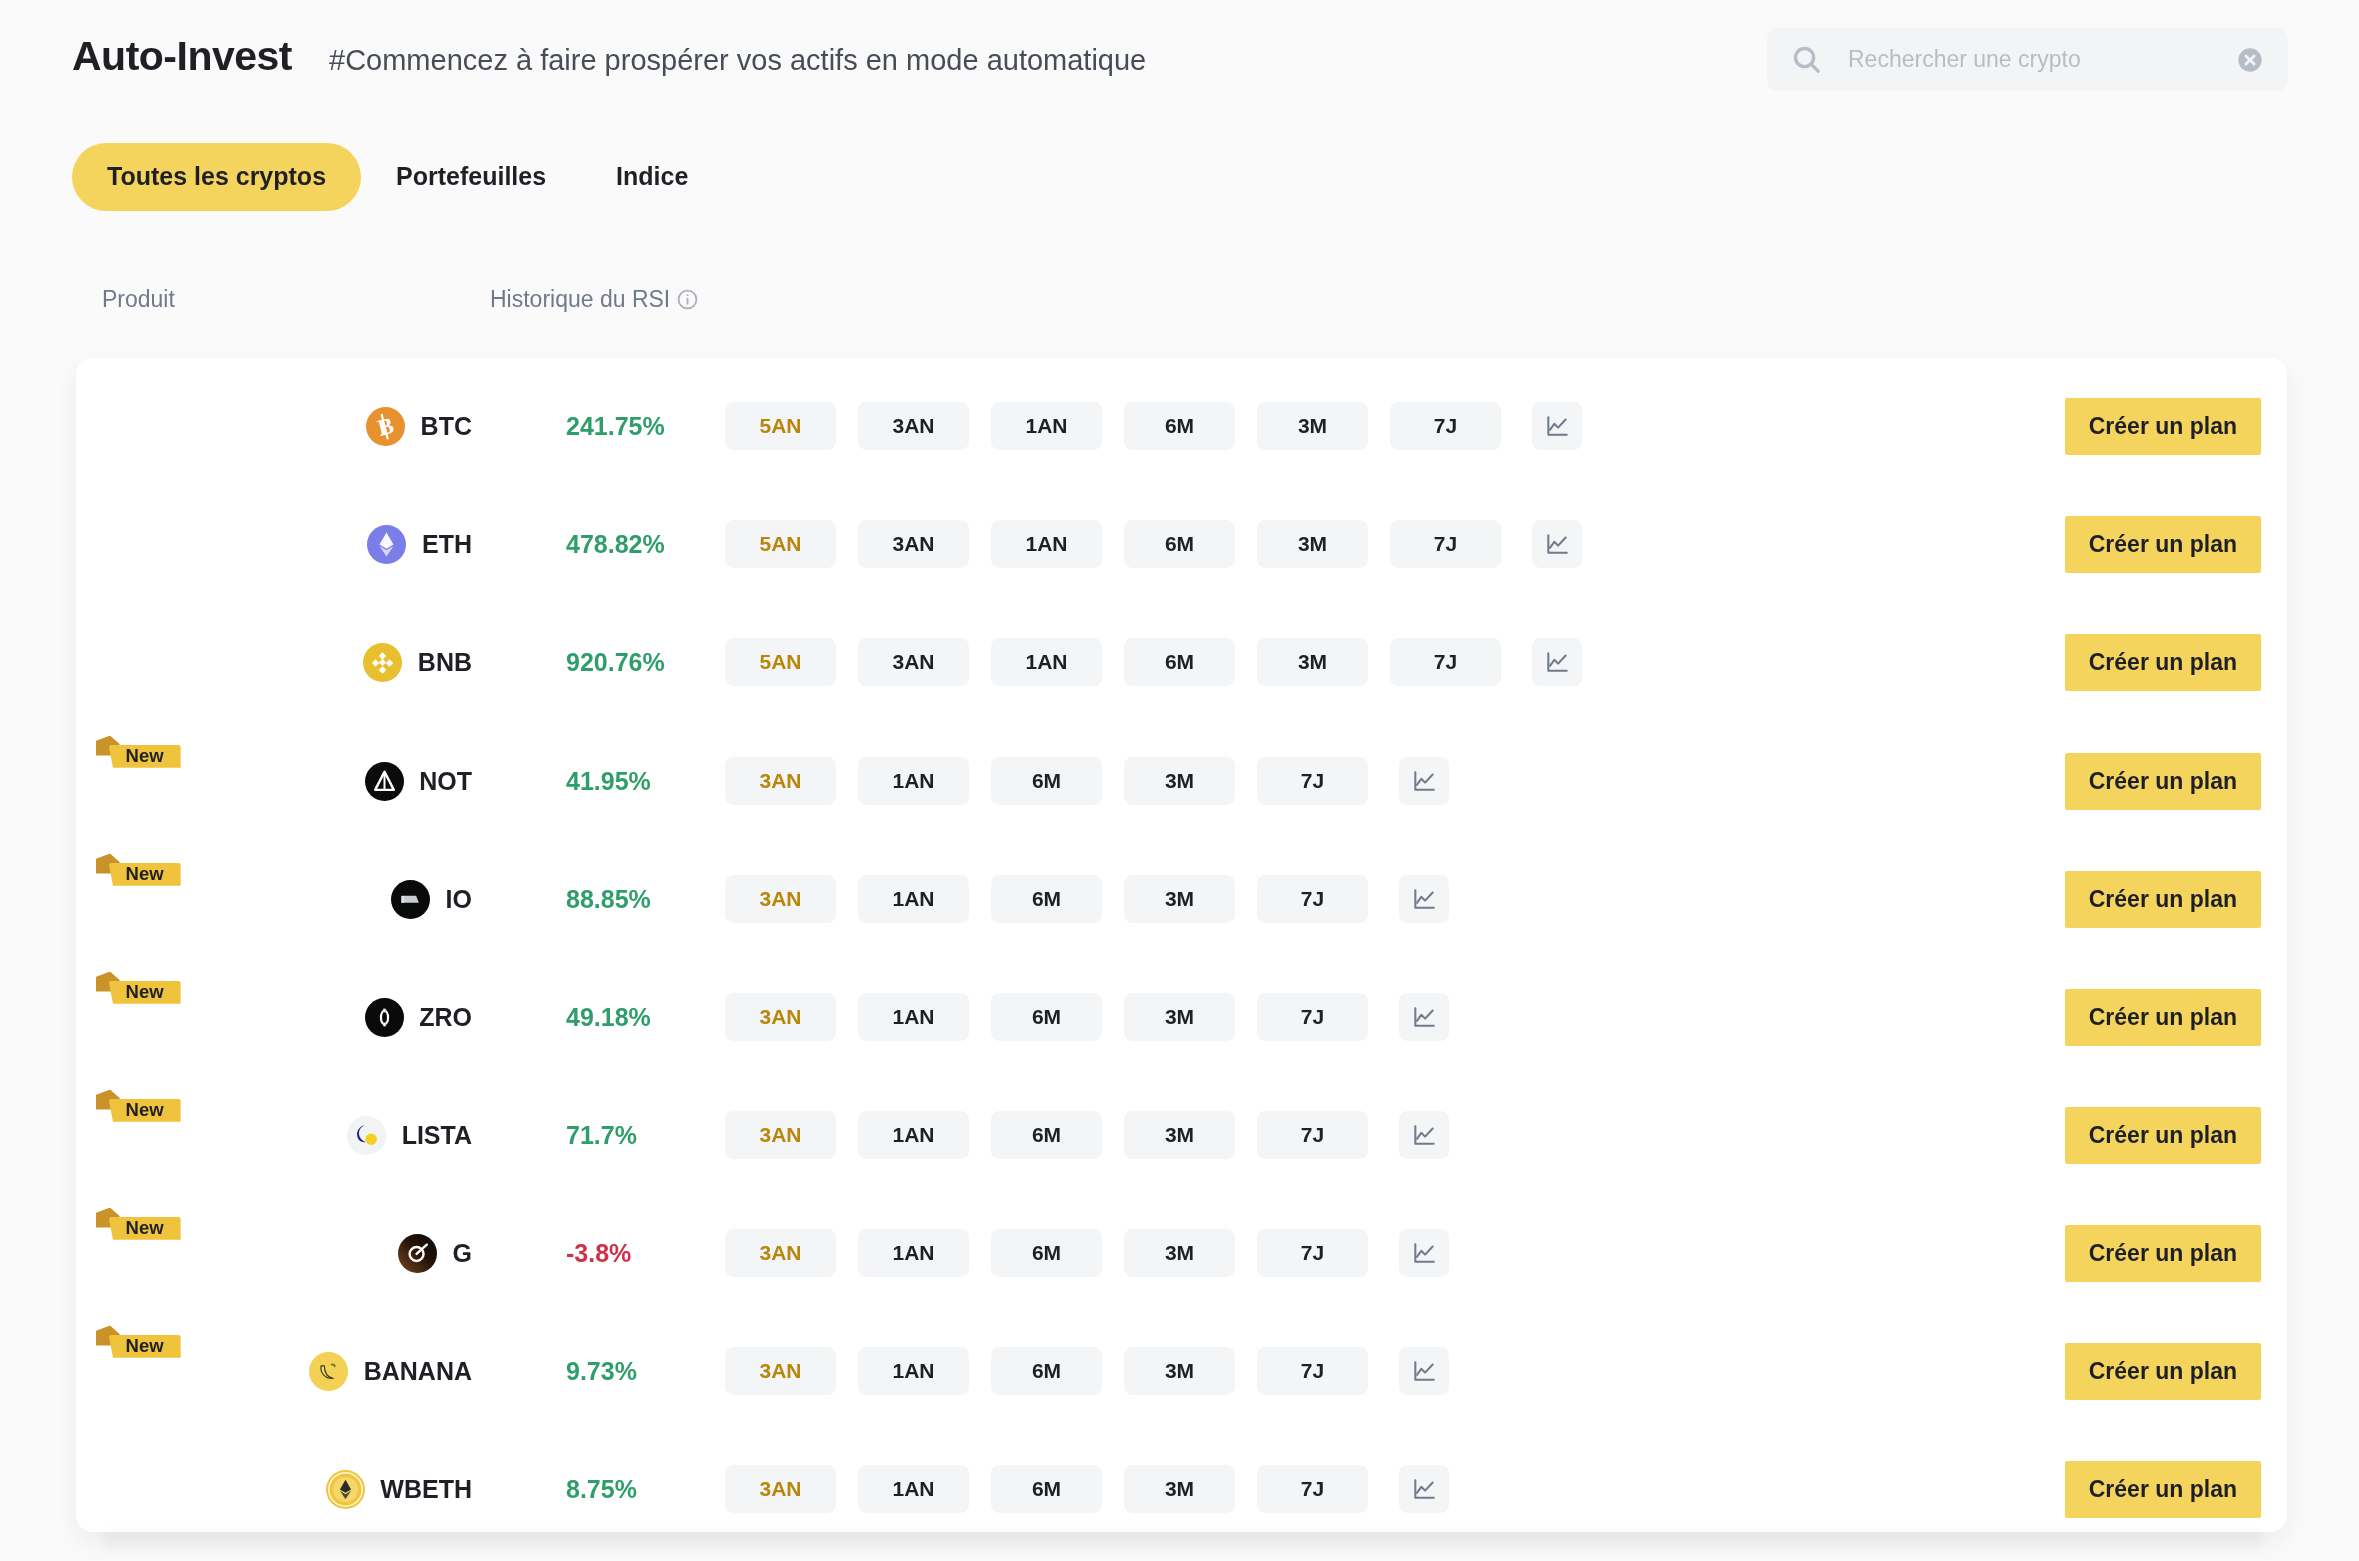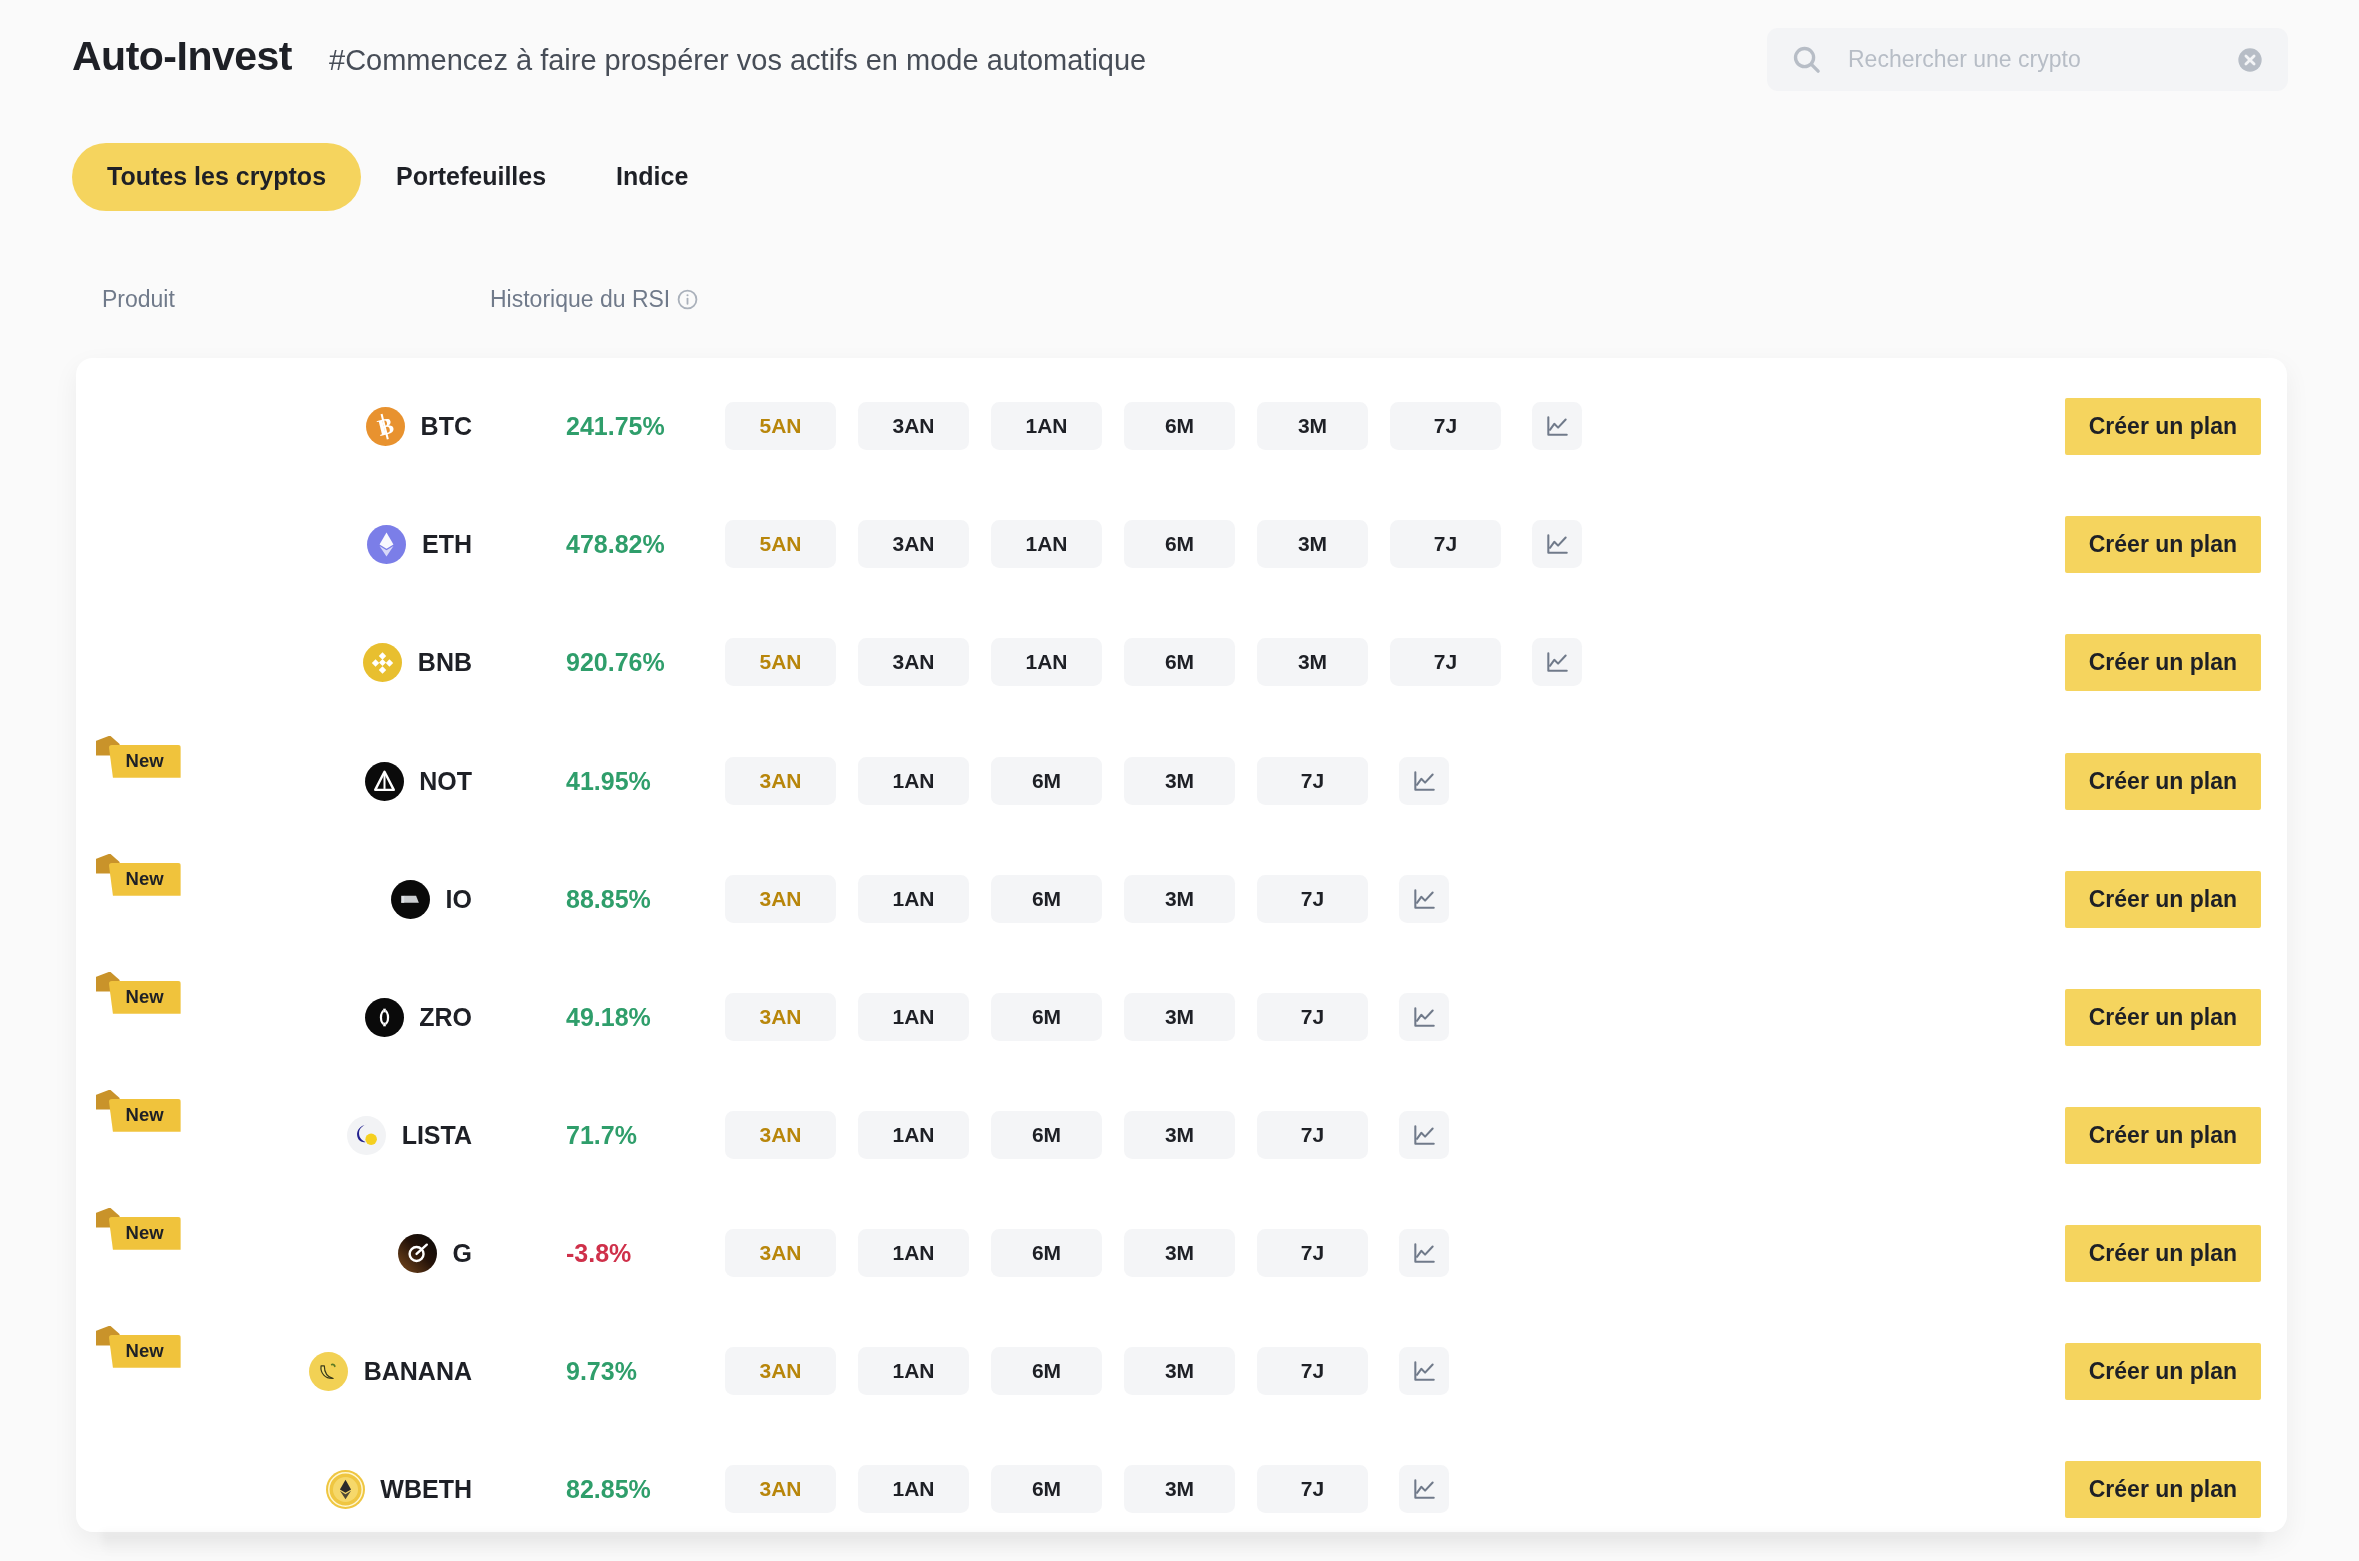--- a/index.html
+++ b/index.html
@@ -90,21 +90,21 @@
   .new-ribbon {
     position: absolute; left: -7.4px; top: -26px; z-index: 4;
     width: 85px; height: 42px;
   }
   .new-ribbon .fold {
     position: absolute; left: 0; top: 0; width: 24px; height: 20px;
     background: #c9932a;
     clip-path: polygon(0% 28%, 60% 0%, 100% 42%, 100% 100%, 0% 100%);
   }
   .new-ribbon .body {
-    position: absolute; left: 13px; top: 9.2px; width: 72px; height: 33px;
+    position: absolute; left: 13px; top: 9.2px; width: 72px; height: 23px;
     background: #f0c33c; border-radius: 2.8px 2.8px 0 2.8px;
     clip-path: polygon(0% 0%, 100% 0%, 100% 100%, 6% 100%);
     display: flex; align-items: center; justify-content: center;
   }
   .new-ribbon .body span {
     font-size: 18.5px; font-weight: 600; color: #1e2026; line-height: 1;
   }
 
   .asset-cell {
     position: absolute; left: 27px; width: 369px;
@@ -581,21 +581,21 @@
 
       <span class="coin-icon"><svg width="39" height="39" viewBox="0 0 42 42">
             <circle cx="21" cy="21" r="21" fill="#EFC641"></circle>
             <circle cx="21" cy="21" r="18" fill="none" stroke="#fff6cf" stroke-width="1.6"></circle>
             <circle cx="21" cy="21" r="13.5" fill="#F6D86A"></circle>
             <polygon points="21,10.5 27,21 21,24.6 15,21" fill="#2B2B2B"></polygon>
             <polygon points="21,26 27,22.4 21,31.5 15,22.4" fill="#2B2B2B" opacity="0.82"></polygon>
           </svg></span>
       <span class="asset-name">WBETH</span>
     </div>
-    <div class="rsi-value up">82.85%</div>
+    <div class="rsi-value up">8.75%</div>
     <div class="chips">
 
     <div class="chip selected">
       <span>3AN</span>
     </div>
     <div class="chip">
       <span>1AN</span>
     </div>
     <div class="chip">
       <span>6M</span>

